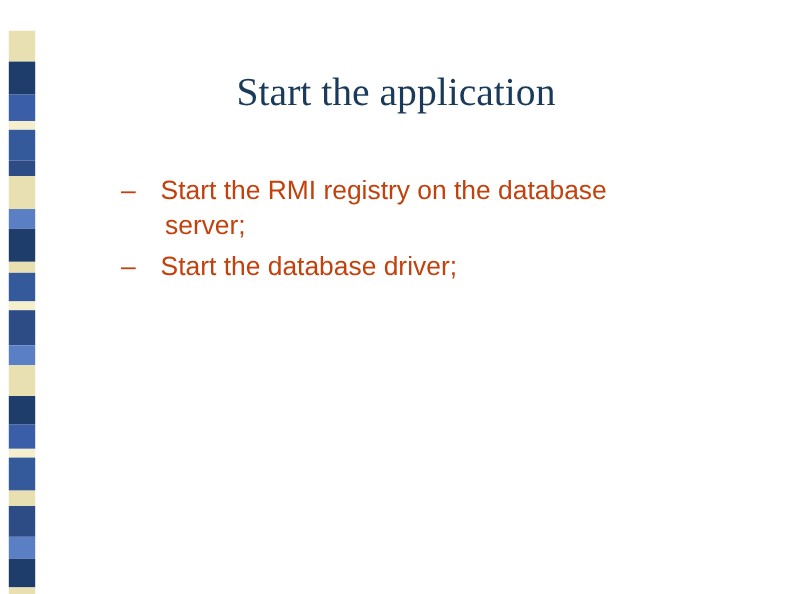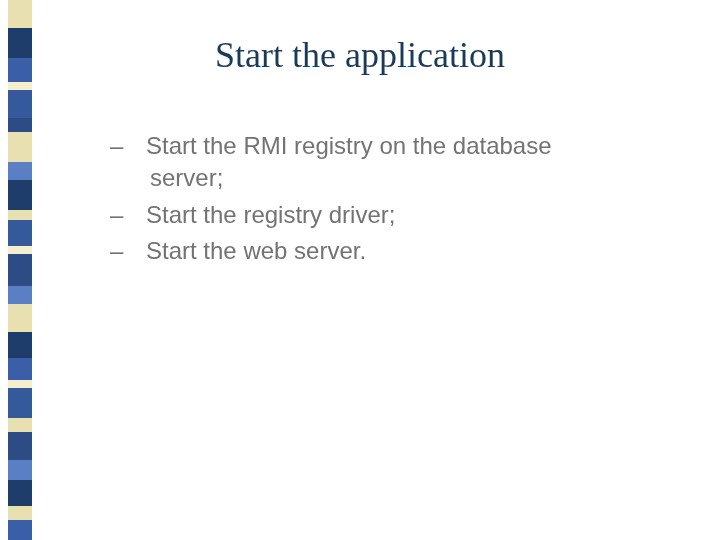--- a/index.html
+++ b/index.html
@@ -8,20 +8,21 @@
     width: 720px;
     height: 540px;
     background: #ffffff;
     font-family: Arial, Helvetica, sans-serif;
     overflow: hidden;
   }
   .slide {
     position: relative;
     width: 720px;
     height: 479px;
+    margin-top: 28px;
   }
   .sidebar {
     position: absolute;
     left: 8px;
     top: 0;
     width: 24px;
     height: 540px;
     display: flex;
     flex-direction: column;
   }
@@ -37,21 +38,21 @@
     font-family: "Times New Roman", Times, serif;
     font-size: 36px;
     color: #1a3a5a;
     font-weight: 400;
   }
   .content {
     position: absolute;
     left: 130px;
     top: 130px;
     width: 500px;
-    color: #737373;
+    color: #c2410c;
     font-size: 24px;
     line-height: 1.35;
   }
   .item {
     margin-bottom: 4px;
     padding-left: 20px;
     text-indent: -20px;
   }
   .item .dash {
     display: inline-block;
@@ -86,16 +87,15 @@
       <div class="block" style="background: rgb(232, 224, 176); height: 14px;"></div>
       <div class="block" style="background: rgb(45, 76, 133); height: 28px;"></div>
       <div class="block" style="background: rgb(90, 127, 196); height: 20px;"></div>
       <div class="block" style="background: rgb(31, 61, 107); height: 26px;"></div>
       <div class="block" style="background: rgb(232, 224, 176); height: 14px;"></div>
       <div class="block" style="background: rgb(58, 95, 168); height: 20px;"></div>
     </div>
   <div class="title">Start the application</div>
   <div class="content">
       <div class="item"><span class="dash">–</span><span>Start the RMI registry on the database server;</span></div>
-      <div class="item"><span class="dash">–</span><span>Start the registry driver;</span></div>
-      <div class="item"><span class="dash">–</span><span>Start the web server.</span></div>
+      <div class="item"><span class="dash">–</span><span>Start the database driver;</span></div>
     </div>
 </div>
 
 </body></html>

